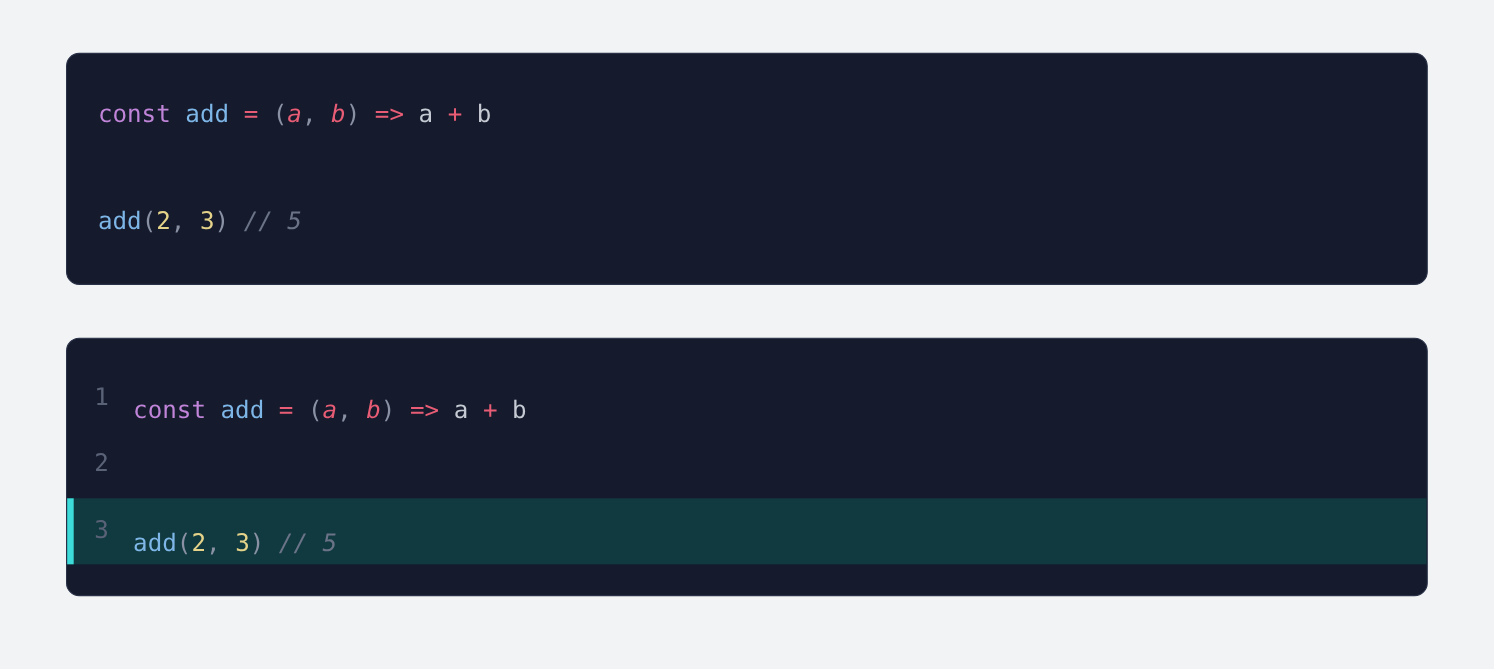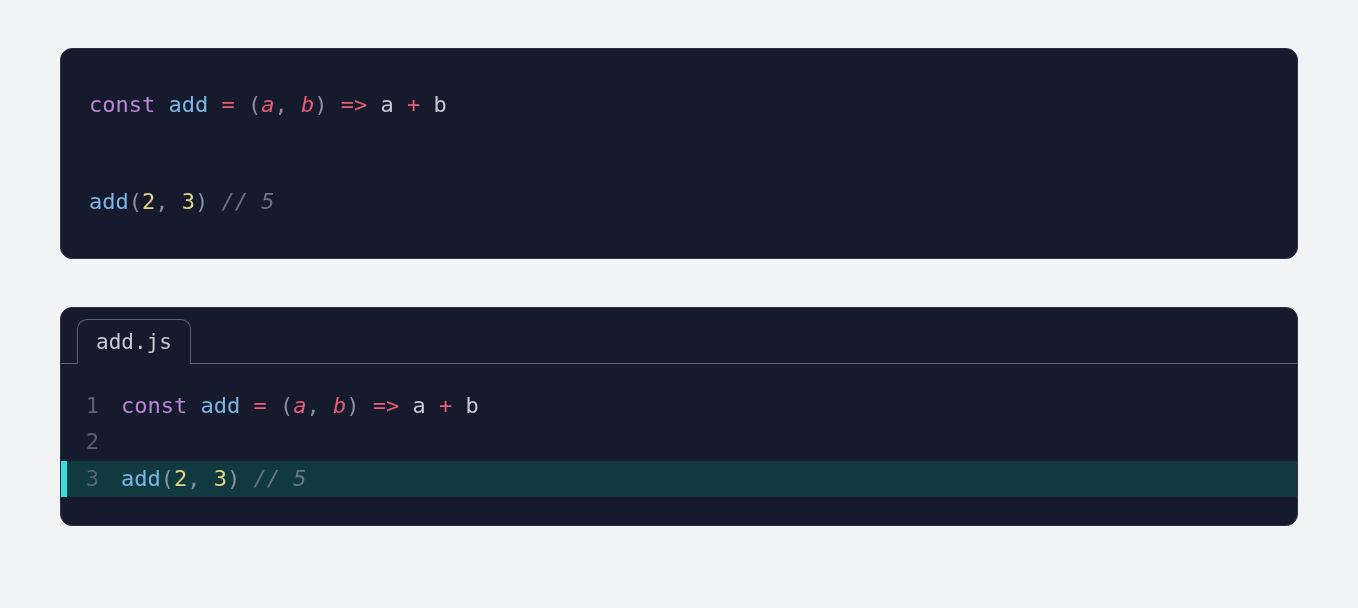--- a/index.html
+++ b/index.html
@@ -83,35 +83,33 @@
     .tok-name { color: #7eb6e8; }
     .tok-punct { color: #8a91a5; }
     .tok-operator { color: #e85d75; }
     .tok-arrow { color: #e85d75; }
     .tok-param { color: #e85d75; font-style: italic; }
     .tok-number { color: #e5d38a; }
     .tok-comment { color: #6b7388; font-style: italic; }
     .tok-default { color: #c5cad3; }
     .code-content {
       white-space: pre;
+      margin-top: 24px;
     }
   </style>
 </head>
 <body>
 
 <div class="code-block simple">
   <div class="simple-line"><span class="code-content"><span class="tok-keyword">const</span><span class="tok-default"> </span><span class="tok-name">add</span><span class="tok-default"> </span><span class="tok-operator">=</span><span class="tok-default"> </span><span class="tok-punct">(</span><span class="tok-param">a</span><span class="tok-punct">,</span><span class="tok-default"> </span><span class="tok-param">b</span><span class="tok-punct">)</span><span class="tok-default"> </span><span class="tok-arrow">=&gt;</span><span class="tok-default"> </span><span class="tok-default">a</span><span class="tok-default"> </span><span class="tok-operator">+</span><span class="tok-default"> </span><span class="tok-default">b</span></span></div>
   <div class="simple-line">&nbsp;</div>
   <div class="simple-line"><span class="code-content"><span class="tok-name">add</span><span class="tok-punct">(</span><span class="tok-number">2</span><span class="tok-punct">,</span><span class="tok-default"> </span><span class="tok-number">3</span><span class="tok-punct">)</span><span class="tok-default"> </span><span class="tok-comment">// 5</span></span></div>
 </div>
 
 <div class="code-block">
-  <div class="tab-bar">
-    <div class="tab">add.js</div>
-  </div>
   <div class="code-body">
     <div class="code-line">
       <span class="line-number">1</span>
       <span class="code-content"><span class="tok-keyword">const</span><span class="tok-default"> </span><span class="tok-name">add</span><span class="tok-default"> </span><span class="tok-operator">=</span><span class="tok-default"> </span><span class="tok-punct">(</span><span class="tok-param">a</span><span class="tok-punct">,</span><span class="tok-default"> </span><span class="tok-param">b</span><span class="tok-punct">)</span><span class="tok-default"> </span><span class="tok-arrow">=&gt;</span><span class="tok-default"> </span><span class="tok-default">a</span><span class="tok-default"> </span><span class="tok-operator">+</span><span class="tok-default"> </span><span class="tok-default">b</span></span>
     </div>
     <div class="code-line">
       <span class="line-number">2</span>
       <span class="code-content">&nbsp;</span>
     </div>
     <div class="code-line highlighted">

